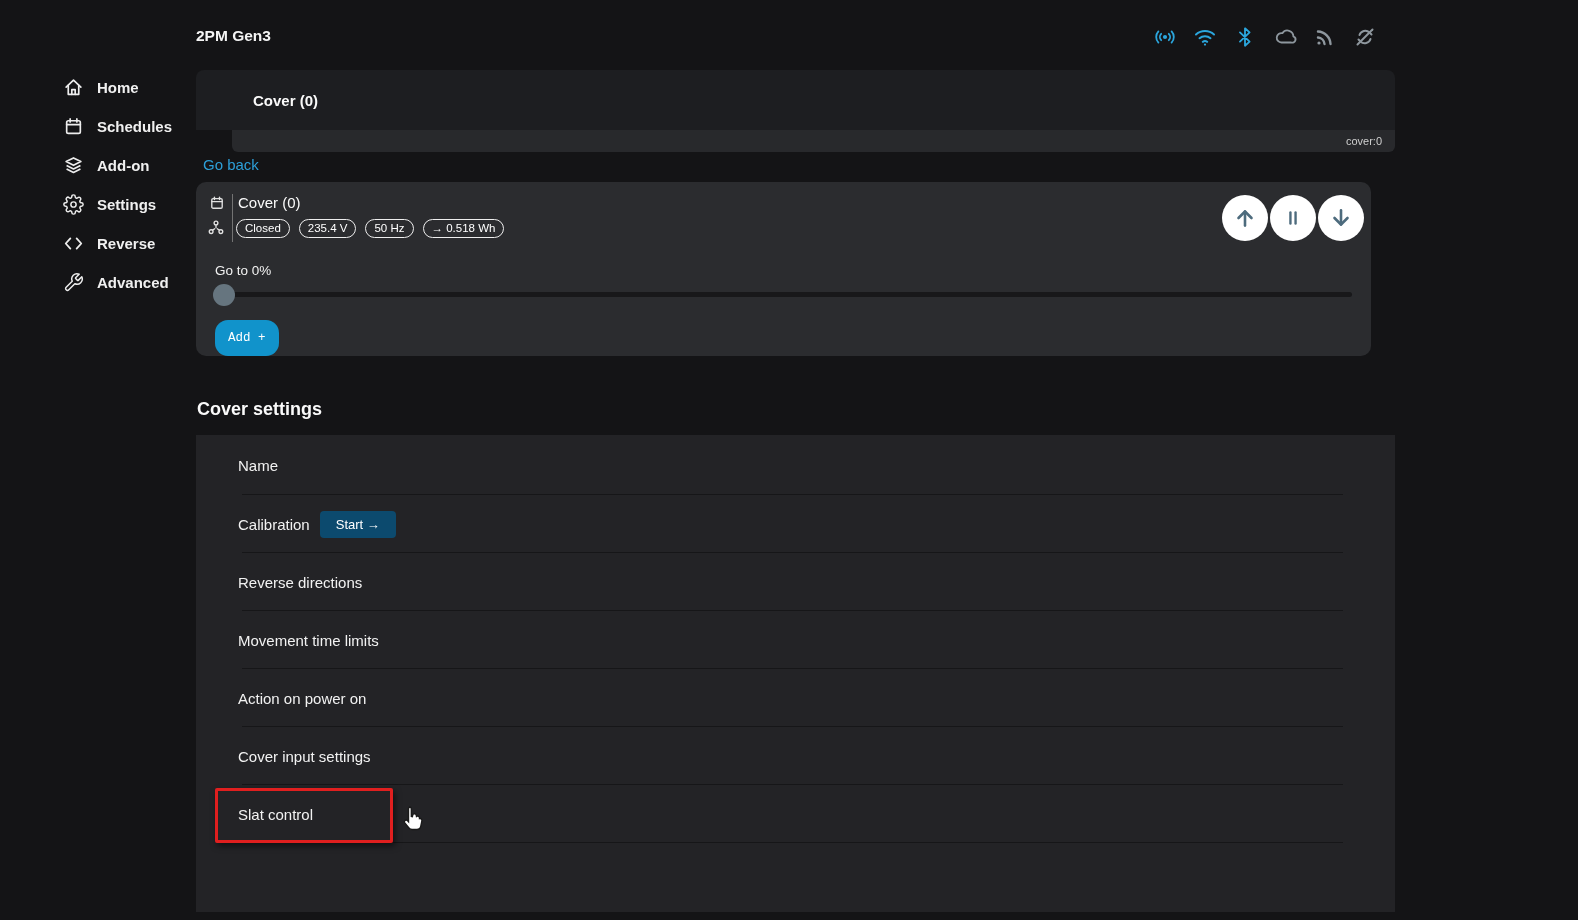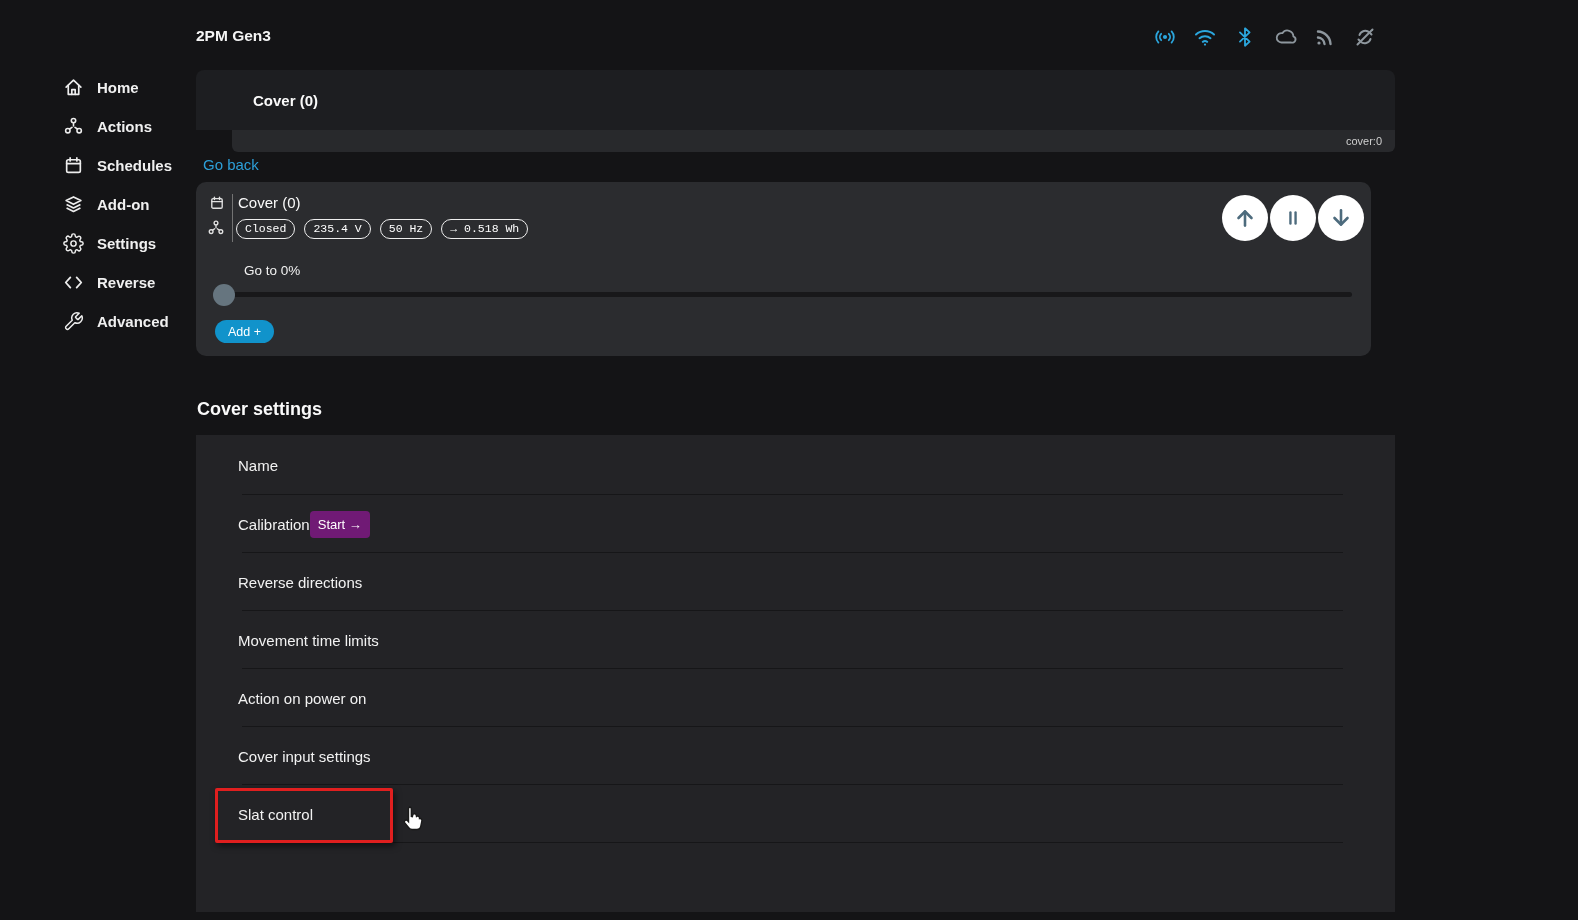--- a/index.html
+++ b/index.html
@@ -58,58 +58,58 @@
     position:absolute; left:196px; top:182px; width:1175px; height:174px;
     background:#2b2c2f; border-radius:10px;
   }
   .cc-icon-cal { position:absolute; left:13px; top:13px; width:16px; height:16px; color:#e2e2e2; }
   .cc-icon-act { position:absolute; left:11px; top:37px; width:18px; height:18px; color:#e2e2e2; }
   .cc-vdiv { position:absolute; left:36px; top:12px; width:1px; height:48px; background:#737373; }
   .cc-title { position:absolute; left:42px; top:12px; font-size:15px; color:#fafafa; }
   .cc-badges { position:absolute; left:40px; top:37px; display:flex; gap:9px; }
   .badge {
     border:1.4px solid #eeeeee; border-radius:11px;
-    padding:2px 8px 3px; font-family:Liberation Mono, monospace;
+    padding:2px 8px 3px; font-family:Liberation Sans, sans-serif;
     font-size:11.5px; color:#ffffff; white-space:nowrap;
   }
   .circle-btn {
     position:absolute; top:13px; width:46px; height:46px; border-radius:50%;
     background:#ffffff; border:none; display:flex; align-items:center; justify-content:center;
     cursor:pointer; color:#4d6b7d;
   }
   .cb-up   { left:1026px; }
   .cb-pause{ left:1074px; }
   .cb-down { left:1122px; }
-  .cc-slider-label { position:absolute; left:19px; top:81px; font-size:13.5px; color:#f2f2f2;margin-left:29px; }
+  .cc-slider-label { position:absolute; left:19px; top:81px; font-size:13.5px; color:#f2f2f2; }
   .cc-track { position:absolute; left:20px; top:110px; width:1136px; height:5px; background:#18181a; border-radius:3px; }
   .cc-thumb { position:absolute; left:17px; top:102px; width:22px; height:22px; border-radius:50%; background:#66757f; cursor:grab; }
   .add-btn {
-    position:absolute; left:19px; top:138px; height:23px;
+    position:absolute; left:19px; top:138px; height:36px;
     background:#1193cb; color:#fff; border:none; border-radius:13px;
-    padding:0 13px; font-size:12.5px; font-family:Liberation Sans, sans-serif; cursor:pointer;
+    padding:0 13px; font-size:12.5px; font-family:Liberation Mono, monospace; cursor:pointer;
   }
 
   
   .settings-heading {
     position:absolute; left:197px; top:399px;
     font-size:18px; font-weight:700; color:#fafafa;
   }
   .settings-card {
     position:absolute; left:196px; top:435px; width:1199px; height:477px;
     background:#232326; border-radius:0;
   }
   .set-row { position:relative; height:58px; display:flex; align-items:center; padding-left:42px; cursor:pointer; }
   .set-row.first { height:60px; }
   .set-row .divider {
     position:absolute; left:46px; right:52px; bottom:0; height:1px; background:#161618;
   }
   .set-row .row-label { font-size:15px; color:#f2f2f2; }
   .start-btn {
-    background:#701a75; color:#fff; border:none; border-radius:4px;
-    padding:6px 8px; font-size:13px; font-family:inherit; cursor:pointer; white-space:nowrap;
+    margin-left:10px; background:#0c4a6e; color:#fff; border:none; border-radius:4px;
+    padding:6px 16px; font-size:13px; font-family:inherit; cursor:pointer; white-space:nowrap;
   }
   .annotation-box {
     position:absolute; left:19px; top:353px; width:178px; height:55px;
     border:3px solid #e01f1f; border-radius:2px;
     box-shadow:2px 3px 6px rgba(0,0,0,.55);
     pointer-events:none;
   }
   .cursor-hand { position:absolute; left:398px; top:803px; width:30px; height:30px; }
 </style>
 </head>
@@ -167,33 +167,20 @@
     <span class="s-icon">
       <svg viewBox="0 0 20 20" fill="none" stroke="currentColor" stroke-width="1.6" stroke-linecap="round" stroke-linejoin="round">
         <path d="M3 9.6 10 3l7 6.6"></path>
           <path d="M5 8v8.5h10V8"></path>
           <path d="M8.4 16.5v-4.4h3.2v4.4"></path>
       </svg>
     </span>
     <span class="s-label">Home</span>
   </div>
 
-  <div class="side-item">
-    <span class="s-icon">
-      <svg viewBox="0 0 20 20" fill="none" stroke="currentColor" stroke-width="1.5" stroke-linecap="round">
-        <circle cx="10" cy="4.4" r="2.1"></circle>
-          <circle cx="4.6" cy="14" r="2.1"></circle>
-          <circle cx="15.4" cy="14" r="2.1"></circle>
-        <path d="M10 6.5v3"></path>
-          <path d="M8.6 10.8l-2.4 1.6"></path>
-          <path d="M11.4 10.8l2.4 1.6"></path>
-      </svg>
-    </span>
-    <span class="s-label">Actions</span>
-  </div>
 
   <div class="side-item">
     <span class="s-icon">
       <svg viewBox="0 0 20 20" fill="none" stroke="currentColor" stroke-width="1.6" stroke-linecap="round">
         <rect x="3.5" y="4.5" width="13" height="12" rx="1.6"></rect>
           <line x1="3.5" y1="8.2" x2="16.5" y2="8.2"></line>
         <line x1="6.8" y1="2.8" x2="6.8" y2="5.6"></line>
           <line x1="13.2" y1="2.8" x2="13.2" y2="5.6"></line>
       </svg>
     </span>

